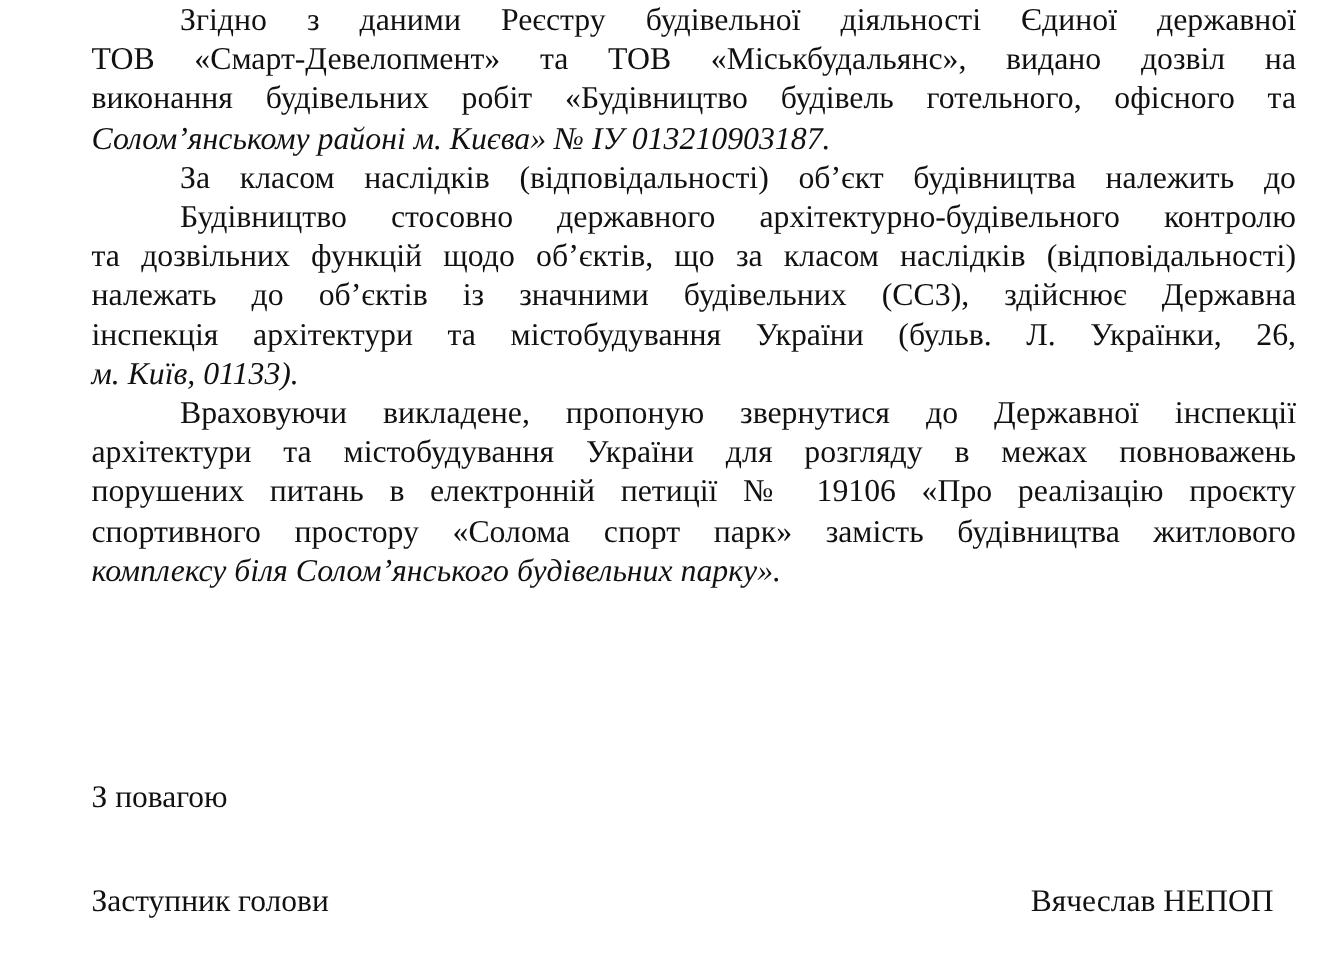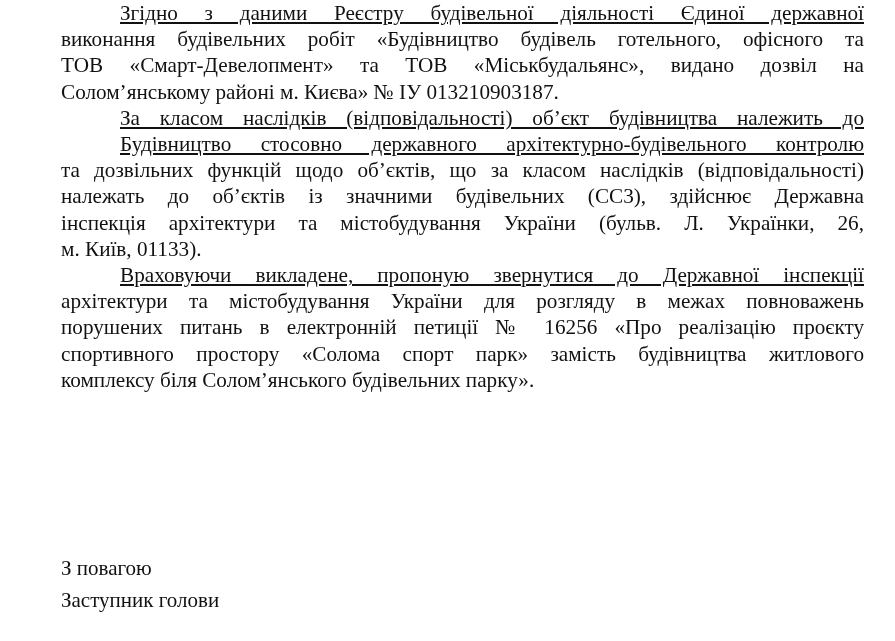--- a/index.html
+++ b/index.html
@@ -31,29 +31,29 @@
     }
     .para .ln {
       display: block;
       text-align: justify;
       text-align-last: justify;
       text-indent: 0;
       white-space: nowrap;
     }
     .para .ln.first {
       padding-left: 59px;
-      text-decoration: underline;
     }
     .para .ln.last {
       text-align-last: left;
+      font-style: italic;
     }
     .closing {
       position: absolute;
       left: 61px;
-      top: 555px;
+      top: 518px;
       font-size: 21px;
       line-height: 26px;
       margin: 0;
     }
     .sign-row {
       position: absolute;
       left: 61px;
       top: 587px;
       width: 788px;
       display: flex;
@@ -63,40 +63,41 @@
       font-family: Liberation Serif, serif;
     }
     .sign-row span { white-space: nowrap; }
   </style>
 </head>
 <body>
 
 <div class="doc">
   <div class="para">
     <span class="ln first">Згідно з даними Реєстру будівельної діяльності Єдиної державної</span>
+    <span class="ln">ТОВ «Смарт-Девелопмент» та ТОВ «Міськбудальянс», видано дозвіл на</span>
     <span class="ln">виконання будівельних робіт «Будівництво будівель готельного, офісного та</span>
-    <span class="ln">ТОВ «Смарт-Девелопмент» та ТОВ «Міськбудальянс», видано дозвіл на</span>
     <span class="ln last">Солом’янському районі м. Києва» № ІУ 013210903187.</span>
   </div>
   <div class="para">
     <span class="ln first">За класом наслідків (відповідальності) об’єкт будівництва належить до</span>
   </div>
   <div class="para">
     <span class="ln first">Будівництво стосовно державного архітектурно-будівельного контролю</span>
     <span class="ln">та дозвільних функцій щодо об’єктів, що за класом наслідків (відповідальності)</span>
     <span class="ln">належать до об’єктів із значними будівельних (СС3), здійснює Державна</span>
     <span class="ln">інспекція архітектури та містобудування України (бульв. Л. Українки, 26,</span>
     <span class="ln last">м. Київ, 01133).</span>
   </div>
   <div class="para">
     <span class="ln first">Враховуючи викладене, пропоную звернутися до Державної інспекції</span>
     <span class="ln">архітектури та містобудування України для розгляду в межах повноважень</span>
-    <span class="ln">порушених питань в електронній петиції № 16256 «Про реалізацію проєкту</span>
+    <span class="ln">порушених питань в електронній петиції № 19106 «Про реалізацію проєкту</span>
     <span class="ln">спортивного простору «Солома спорт парк» замість будівництва житлового</span>
     <span class="ln last">комплексу біля Солом’янського будівельних парку».</span>
   </div>
 </div>
 
 <p class="closing">З повагою</p>
 
 <div class="sign-row">
   <span>Заступник голови</span>
+  <span>Вячеслав НЕПОП</span>
 </div>
 
 </body></html>

